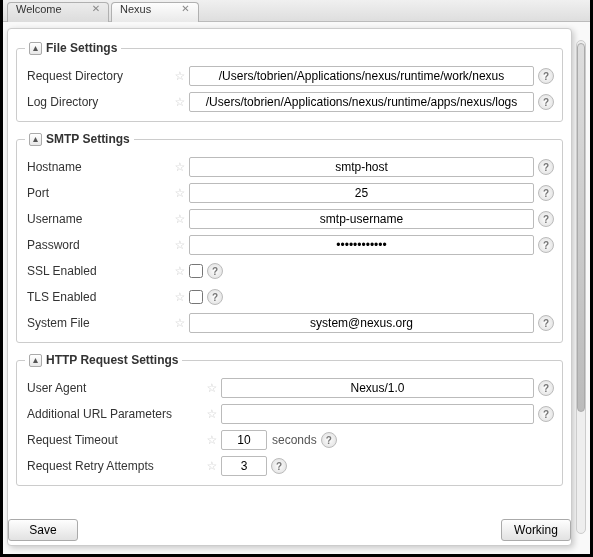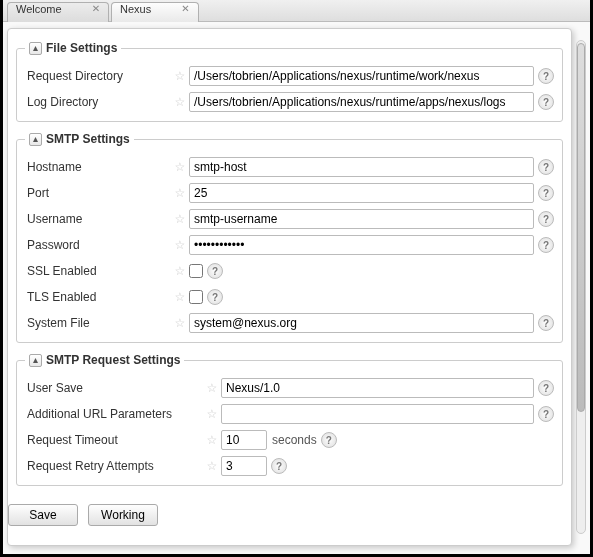--- a/index.html
+++ b/index.html
@@ -123,20 +123,21 @@
     user-select: none;
   }
   .row input[type="text"], .row input[type="password"] {
     flex: 1;
     height: 20px;
     border: 1px solid #bbb;
     border-radius: 2px;
     padding: 1px 4px;
     font-size: 12px;
     background: #fff;
+    text-align: center;
   }
   .row input.short { flex: none; width: 46px; }
   .help {
     width: 16px; height: 16px;
     border: 1px solid #bbb;
     border-radius: 50%;
     background: radial-gradient(#fefefe,#ddd);
     color: #777;
     font-size: 10px;
     font-weight: bold;
@@ -150,24 +151,24 @@
     width: 14px; height: 14px;
     margin: 0;
     cursor: pointer;
   }
   .suffix {
     margin-left: 5px;
     color: #555;
   }
   .footer {
     position: absolute;
-    left: 0; right: 0; bottom: 19px;
-    display: flex;
-    justify-content: flex-start;
-    gap: 10px;
+    left: 0; right: 0; bottom: 4px;
+    display: flex;
+    justify-content: space-between;
+    gap: 26px;
   }
   .btn {
     min-width: 70px;
     height: 22px;
     border: 1px solid #aaa;
     border-radius: 3px;
     background: linear-gradient(#fefefe,#e2e2e2);
     font-size: 12px;
     cursor: pointer;
     padding: 0 12px;
@@ -254,24 +255,24 @@
         <label>System File</label>
         <span class="star">☆</span>
         <input type="text" value="system@nexus.org" style="">
         <span class="help">?</span>
       </div>
     </fieldset>
 
     <fieldset>
       <legend>
         <span class="collapse-btn">▴</span>
-        <span>SMTP Request Settings</span>
+        <span>HTTP Request Settings</span>
       </legend>
       <div class="row wide">
-        <label>User Save</label>
+        <label>User Agent</label>
         <span class="star">☆</span>
         <input type="text" value="Nexus/1.0" style="">
         <span class="help">?</span>
       </div>
       <div class="row wide">
         <label>Additional URL Parameters</label>
         <span class="star">☆</span>
         <input type="text" value="" style="">
         <span class="help">?</span>
       </div>

